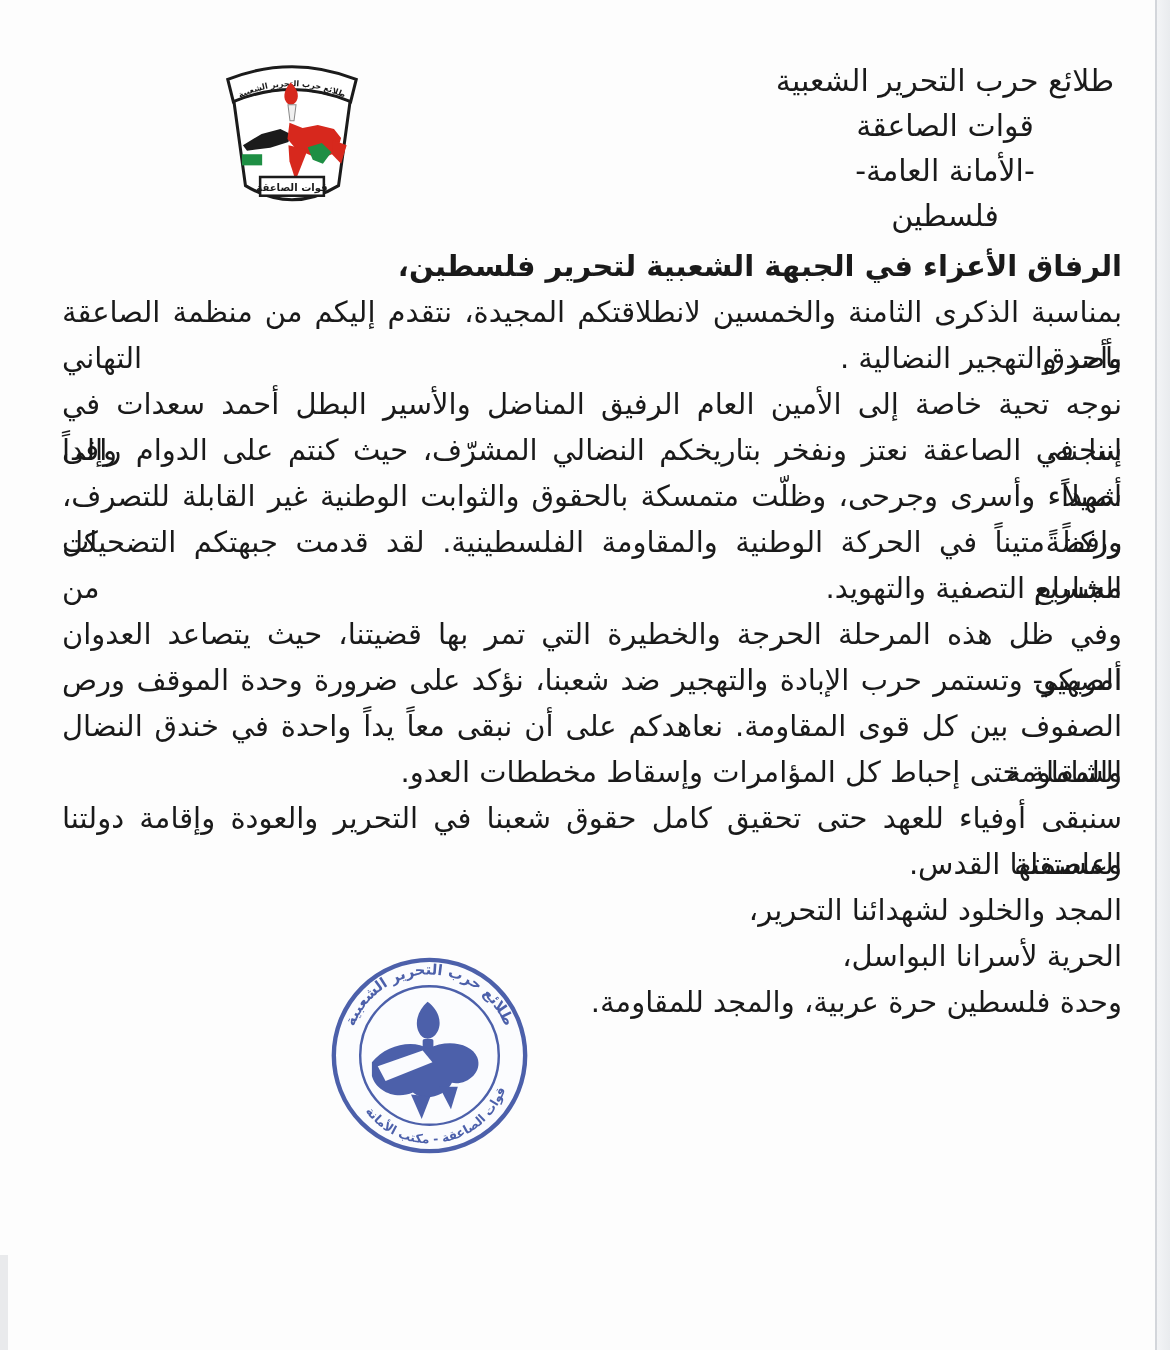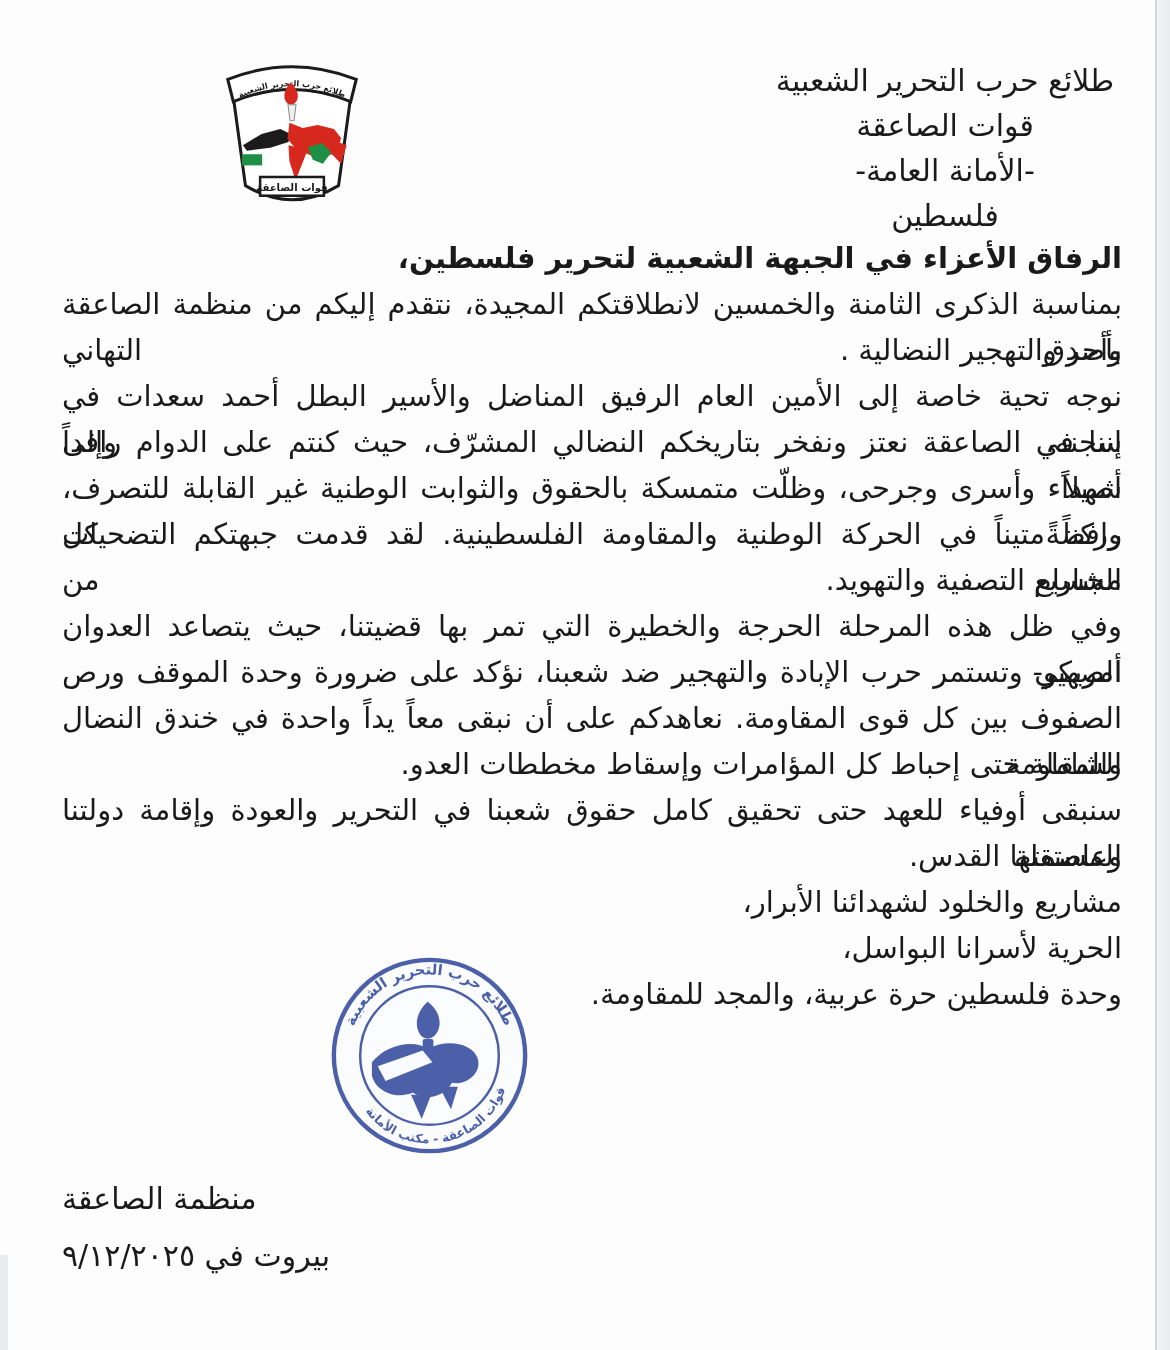--- a/index.html
+++ b/index.html
@@ -27,21 +27,21 @@
   .emblem{position:absolute;left:213px;top:48px;width:158px;height:172px;}
   .letterhead{
     position:absolute;top:58px;right:40px;width:370px;
     text-align:center;font-size:30px;line-height:45px;
     direction:rtl;
   }
   .letterhead div{white-space:nowrap;}
 
   
   .body-text{
-    position:absolute;top:235px;left:62px;right:48px;
+    position:absolute;top:243px;left:62px;right:48px;
     direction:rtl;font-size:29px;line-height:46px;
   }
   .bline{height:46px;white-space:nowrap;text-align:right;}
   .bline.justify{
     white-space:normal;
     text-align:justify;
     text-align-last:justify;
   }
   .bline.bold{font-weight:bold;}
 
@@ -108,21 +108,21 @@
     <div class="bline justify">إننا في الصاعقة نعتز ونفخر بتاريخكم النضالي المشرّف، حيث كنتم على الدوام رافداً أصيلاً</div>
     <div class="bline justify">شهداء وأسرى وجرحى، وظلّت متمسكة بالحقوق والثوابت الوطنية غير القابلة للتصرف، رافضةً كل</div>
     <div class="bline justify">وركناً متيناً في الحركة الوطنية والمقاومة الفلسطينية. لقد قدمت جبهتكم التضحيات الجسام من</div>
     <div class="bline">مشاريع التصفية والتهويد.</div>
     <div class="bline justify">وفي ظل هذه المرحلة الحرجة والخطيرة التي تمر بها قضيتنا، حيث يتصاعد العدوان الصهيو-</div>
     <div class="bline justify">أمريكي وتستمر حرب الإبادة والتهجير ضد شعبنا، نؤكد على ضرورة وحدة الموقف ورص</div>
     <div class="bline justify">الصفوف بين كل قوى المقاومة. نعاهدكم على أن نبقى معاً يداً واحدة في خندق النضال والمقاومة</div>
     <div class="bline">الشاملة حتى إحباط كل المؤامرات وإسقاط مخططات العدو.</div>
     <div class="bline justify">سنبقى أوفياء للعهد حتى تحقيق كامل حقوق شعبنا في التحرير والعودة وإقامة دولتنا المستقلة</div>
     <div class="bline">وعاصمتها القدس.</div>
-    <div class="bline">مشاريع والخلود لشهدائنا الأبرار،</div>
+    <div class="bline">المجد والخلود لشهدائنا التحرير،</div>
     <div class="bline">الحرية لأسرانا البواسل،</div>
     <div class="bline">وحدة فلسطين حرة عربية، والمجد للمقاومة.</div>
   </div>
 
   <svg class="stamp" viewBox="0 0 210 210">
     <circle cx="105" cy="105" r="98" fill="rgba(248,249,255,0.4)" stroke="#3d53a4" stroke-width="4.5"></circle>
     <circle cx="105" cy="105" r="71" fill="none" stroke="#3d53a4" stroke-width="2.5"></circle>
     <path id="st-top" d="M 22,105 A 83 83 0 0 1 188,105" fill="none"></path>
     <path id="st-bot" d="M 23,113 A 82 82 0 0 0 187,113" fill="none"></path>
     <text font-size="15" font-weight="bold" fill="#3d53a4">
@@ -137,18 +137,14 @@
     <g fill="#3d53a4">
       <path d="M103,50 C113,57 119,70 113,81 C108,90 98,90 94,81 C89,70 94,58 103,50 Z"></path>
       <rect x="98" y="88" width="11" height="18" rx="2"></rect>
       <path d="M46,112 C60,94 88,88 104,98 C122,88 148,92 154,107 C160,123 142,136 128,133 C121,147 100,153 88,143 C70,151 50,141 46,126 Z"></path>
       <path d="M86,145 L97,170 L106,147 Z"></path>
       <path d="M115,137 L127,160 L134,137 Z"></path>
       <path d="M52,116 L98,100 L108,112 L60,131 Z" fill="#fafbff"></path>
     </g>
   </svg>
 
-  <div class="signature">
-    <div>منظمة الصاعقة</div>
-    <div>بيروت في ٩/١٢/٢٠٢٥</div>
-  </div>
 
 </div>
 
 </body></html>

